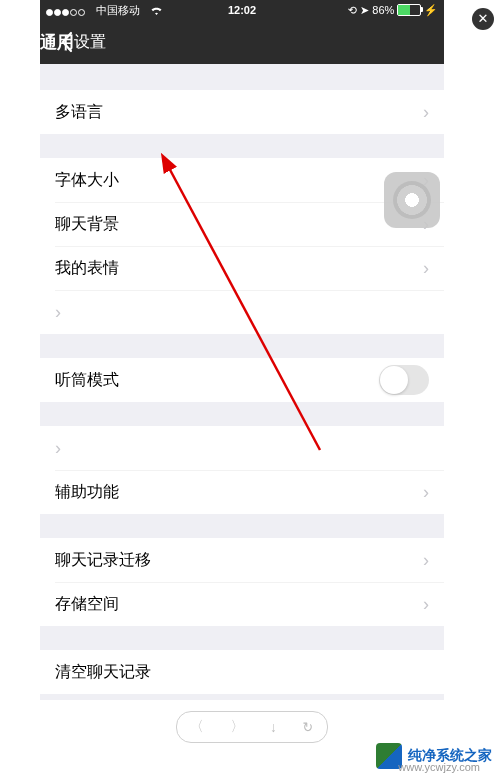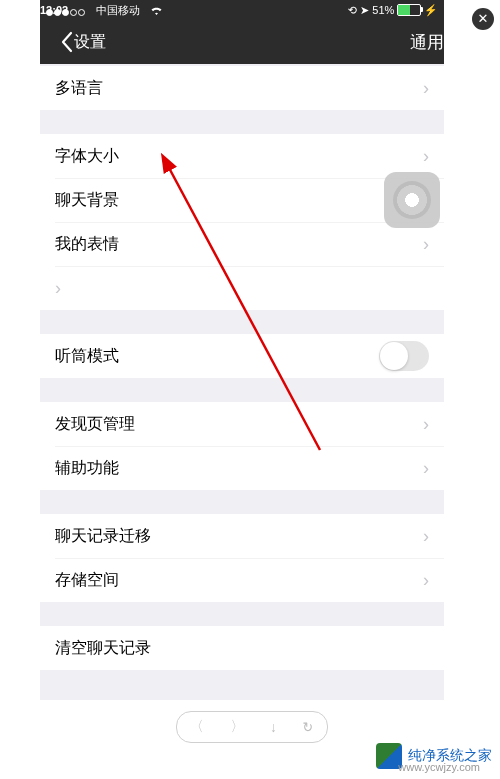--- a/index.html
+++ b/index.html
@@ -2,44 +2,44 @@
 <html><head>
 <meta charset="utf-8">
 <style>
   html,body{margin:0;padding:0;width:500px;height:779px;font-family:-apple-system,"Helvetica Neue",Arial,sans-serif;background:#fff;overflow:hidden}
   .outer-close{position:absolute;top:8px;right:6px;width:22px;height:22px;border-radius:50%;background:#333;color:#fff;font-size:13px;line-height:22px;text-align:center}
   .phone{position:absolute;left:40px;top:0;width:404px;height:700px;background:#efeff4;overflow:hidden}
   .statusbar{height:20px;background:#2c2c2c;color:#fff;display:flex;align-items:center;font-size:11px;padding:0 6px;position:relative}
   .sb-left{display:flex;align-items:flex-end;gap:10px}
   .dots span{display:inline-block;width:5px;height:5px;border-radius:50%;margin-right:1px;border:1px solid #fff}
   .dots span.f{background:#fff}
-  .sb-center{position:absolute;left:0;right:0;text-align:left;font-weight:600}
+  .sb-center{position:absolute;left:0;right:0;text-align:center;font-weight:600}
   .sb-right{margin-left:auto;display:flex;align-items:center;gap:3px}
   .battery{display:inline-block;width:22px;height:10px;border:1px solid #fff;border-radius:2px;position:relative}
   .battery::after{content:"";position:absolute;right:-3px;top:2px;width:2px;height:5px;background:#fff;border-radius:0 1px 1px 0}
   .battery i{display:block;height:100%;width:51%;background:#4cd964}
   .navbar{height:44px;background:#2c2c2c;color:#fff;display:flex;align-items:center;position:relative}
   .back{display:flex;align-items:center;font-size:16px;padding-left:20px}
   .back svg{width:14px;height:22px}
-  .nav-title{position:absolute;left:8px;right:0;text-align:right;font-size:17px;font-weight:400}
+  .nav-title{position:absolute;left:0;right:0;text-align:left;font-size:17px;font-weight:700}
   .group{margin-top:24px;background:#fff}
-  .group.first{margin-top:2px}
+  .group.first{margin-top:26px}
   .cell{display:flex;align-items:center;height:44px;padding:0 15px;font-size:16px;color:#000;position:relative}
   .cell+.cell::before{content:"";position:absolute;left:15px;right:0;top:0;height:1px;background:#e5e5e5;transform:scaleY(.5)}
   .cell .label{flex:1}
   .chevron{color:#c7c7cc;font-size:18px;font-weight:300}
   .toggle{width:50px;height:30px;border-radius:15px;background:#e5e5e5;position:relative}
   .toggle i{position:absolute;left:1px;top:1px;width:28px;height:28px;border-radius:50%;background:#fff;box-shadow:0 1px 3px rgba(0,0,0,.2)}
   .center-cell{justify-content:center}
   .assistive{position:absolute;right:4px;top:172px;width:56px;height:56px;border-radius:12px;background:rgba(200,200,200,.9);display:flex;align-items:center;justify-content:center}
   .assistive .ring{width:38px;height:38px;border-radius:50%;background:radial-gradient(circle,#fff 0 25%,#d0d0d0 26% 55%,#bdbdbd 56% 100%)}
   .arrow-line{position:absolute;pointer-events:none}
   .watermark{position:absolute;right:8px;bottom:10px;display:flex;align-items:center;gap:6px}
   .wm-icon{width:26px;height:26px;background:linear-gradient(135deg,#2e7d32 50%,#1565c0 50%);border-radius:4px}
-  .wm-text{font-size:14px;color:#1565c0;font-weight:400}
+  .wm-text{font-size:14px;color:#1565c0;font-weight:700}
   .wm-site{position:absolute;right:12px;bottom:-4px;font-size:11px;color:#999}
   .bottom-bar{position:absolute;left:176px;bottom:36px;width:150px;height:30px;border:1px solid #d0d0d0;border-radius:15px;display:flex;align-items:center;justify-content:space-around;color:#bdbdbd;font-size:14px;background:#fff}
   .bottom-bar span{transform:scaleX(.9)}
 </style>
 </head>
 <body>
 
 <div class="outer-close">✕</div>
 
 <div class="phone">
@@ -51,21 +51,21 @@
       <span>
         <svg width="13" height="10" viewBox="0 0 13 10">
             <path d="M6.5 9L8 7.2C7.2 6.5 5.8 6.5 5 7.2zM3 5.2C5 3.4 8 3.4 10 5.2L11.5 3.5C8.7 1 4.3 1 1.5 3.5z" fill="#fff"></path>
           </svg>
       </span>
     </div>
     <div class="sb-center">12:02</div>
     <div class="sb-right">
       <span>⟲</span>
       <span>➤</span>
-      <span>51%</span>
+      <span>86%</span>
       <span class="battery">
           <i></i>
         </span>
       <span>⚡</span>
     </div>
   </div>
 
   <div class="navbar">
     <div class="back">
       <svg viewBox="0 0 12 22">
@@ -103,21 +103,20 @@
       <div class="group">
         <div class="cell">
           <span class="label">听筒模式</span>
           <div class="toggle">
             <i></i>
           </div>
         </div>
       </div>
       <div class="group">
         <div class="cell">
-          <span class="label">发现页管理</span>
           <span class="chevron">›</span>
         </div>
         <div class="cell">
           <span class="label">辅助功能</span>
           <span class="chevron">›</span>
         </div>
       </div>
       <div class="group">
         <div class="cell">
           <span class="label">聊天记录迁移</span>

